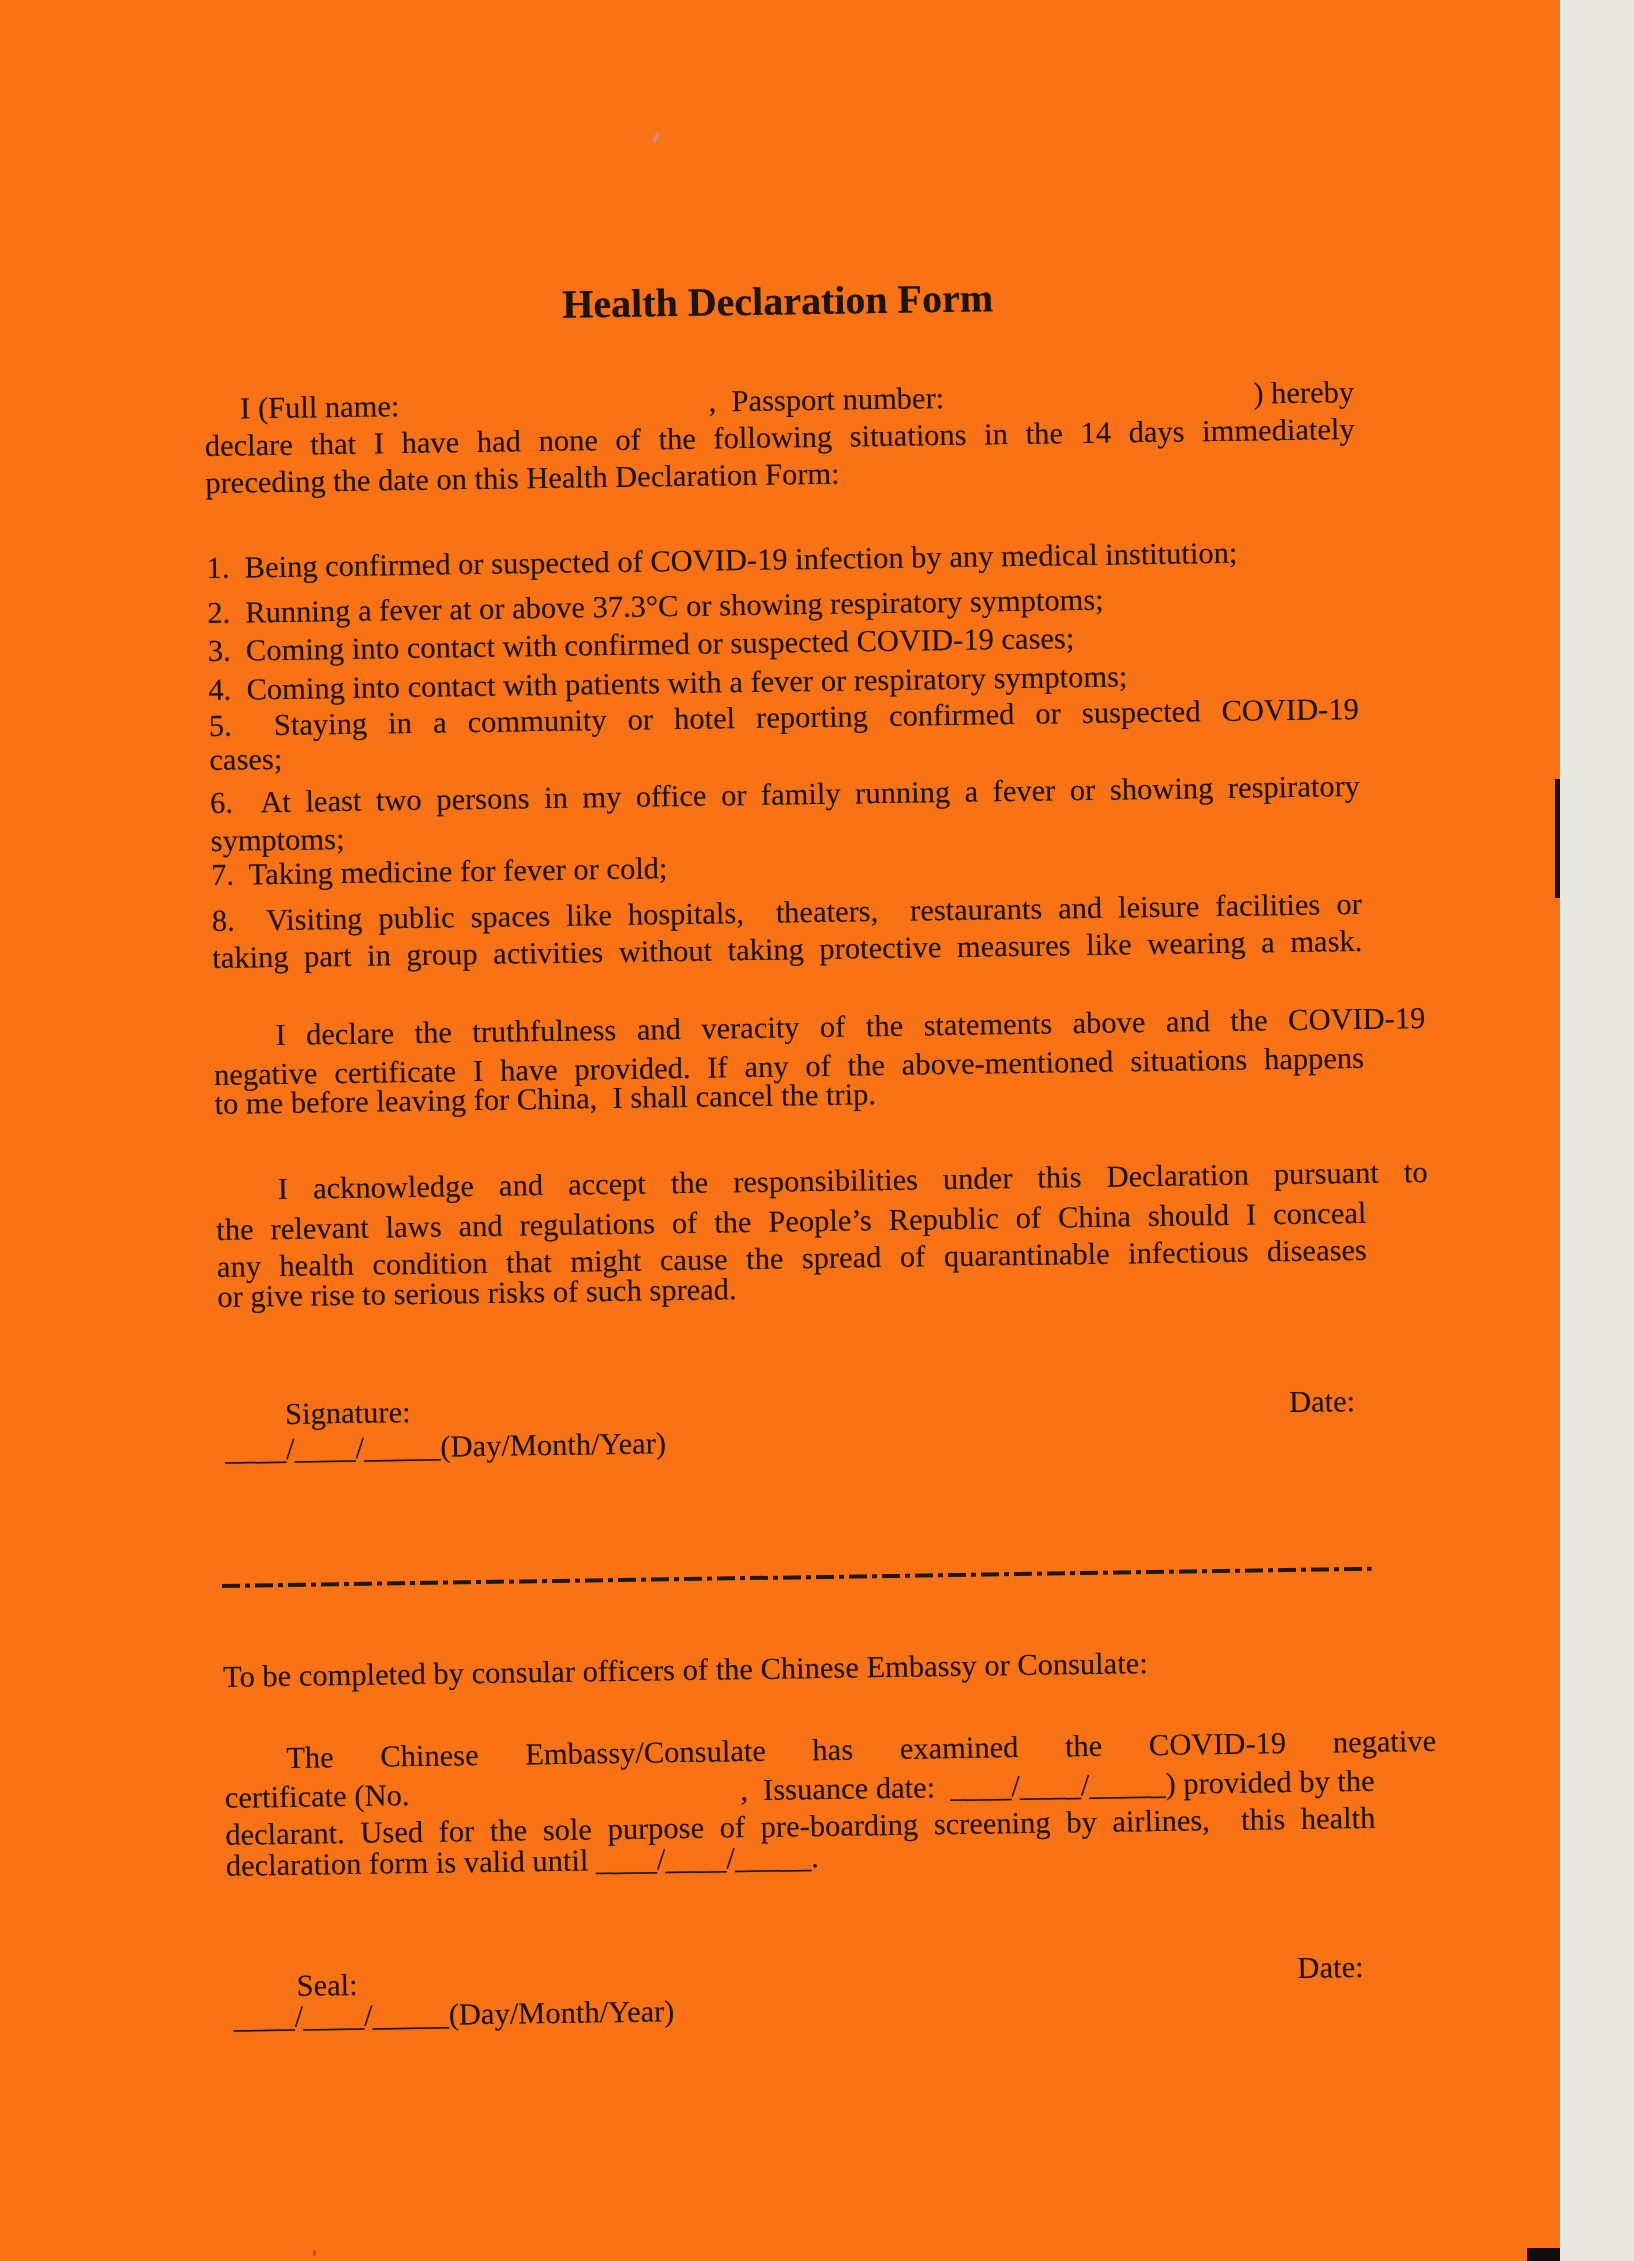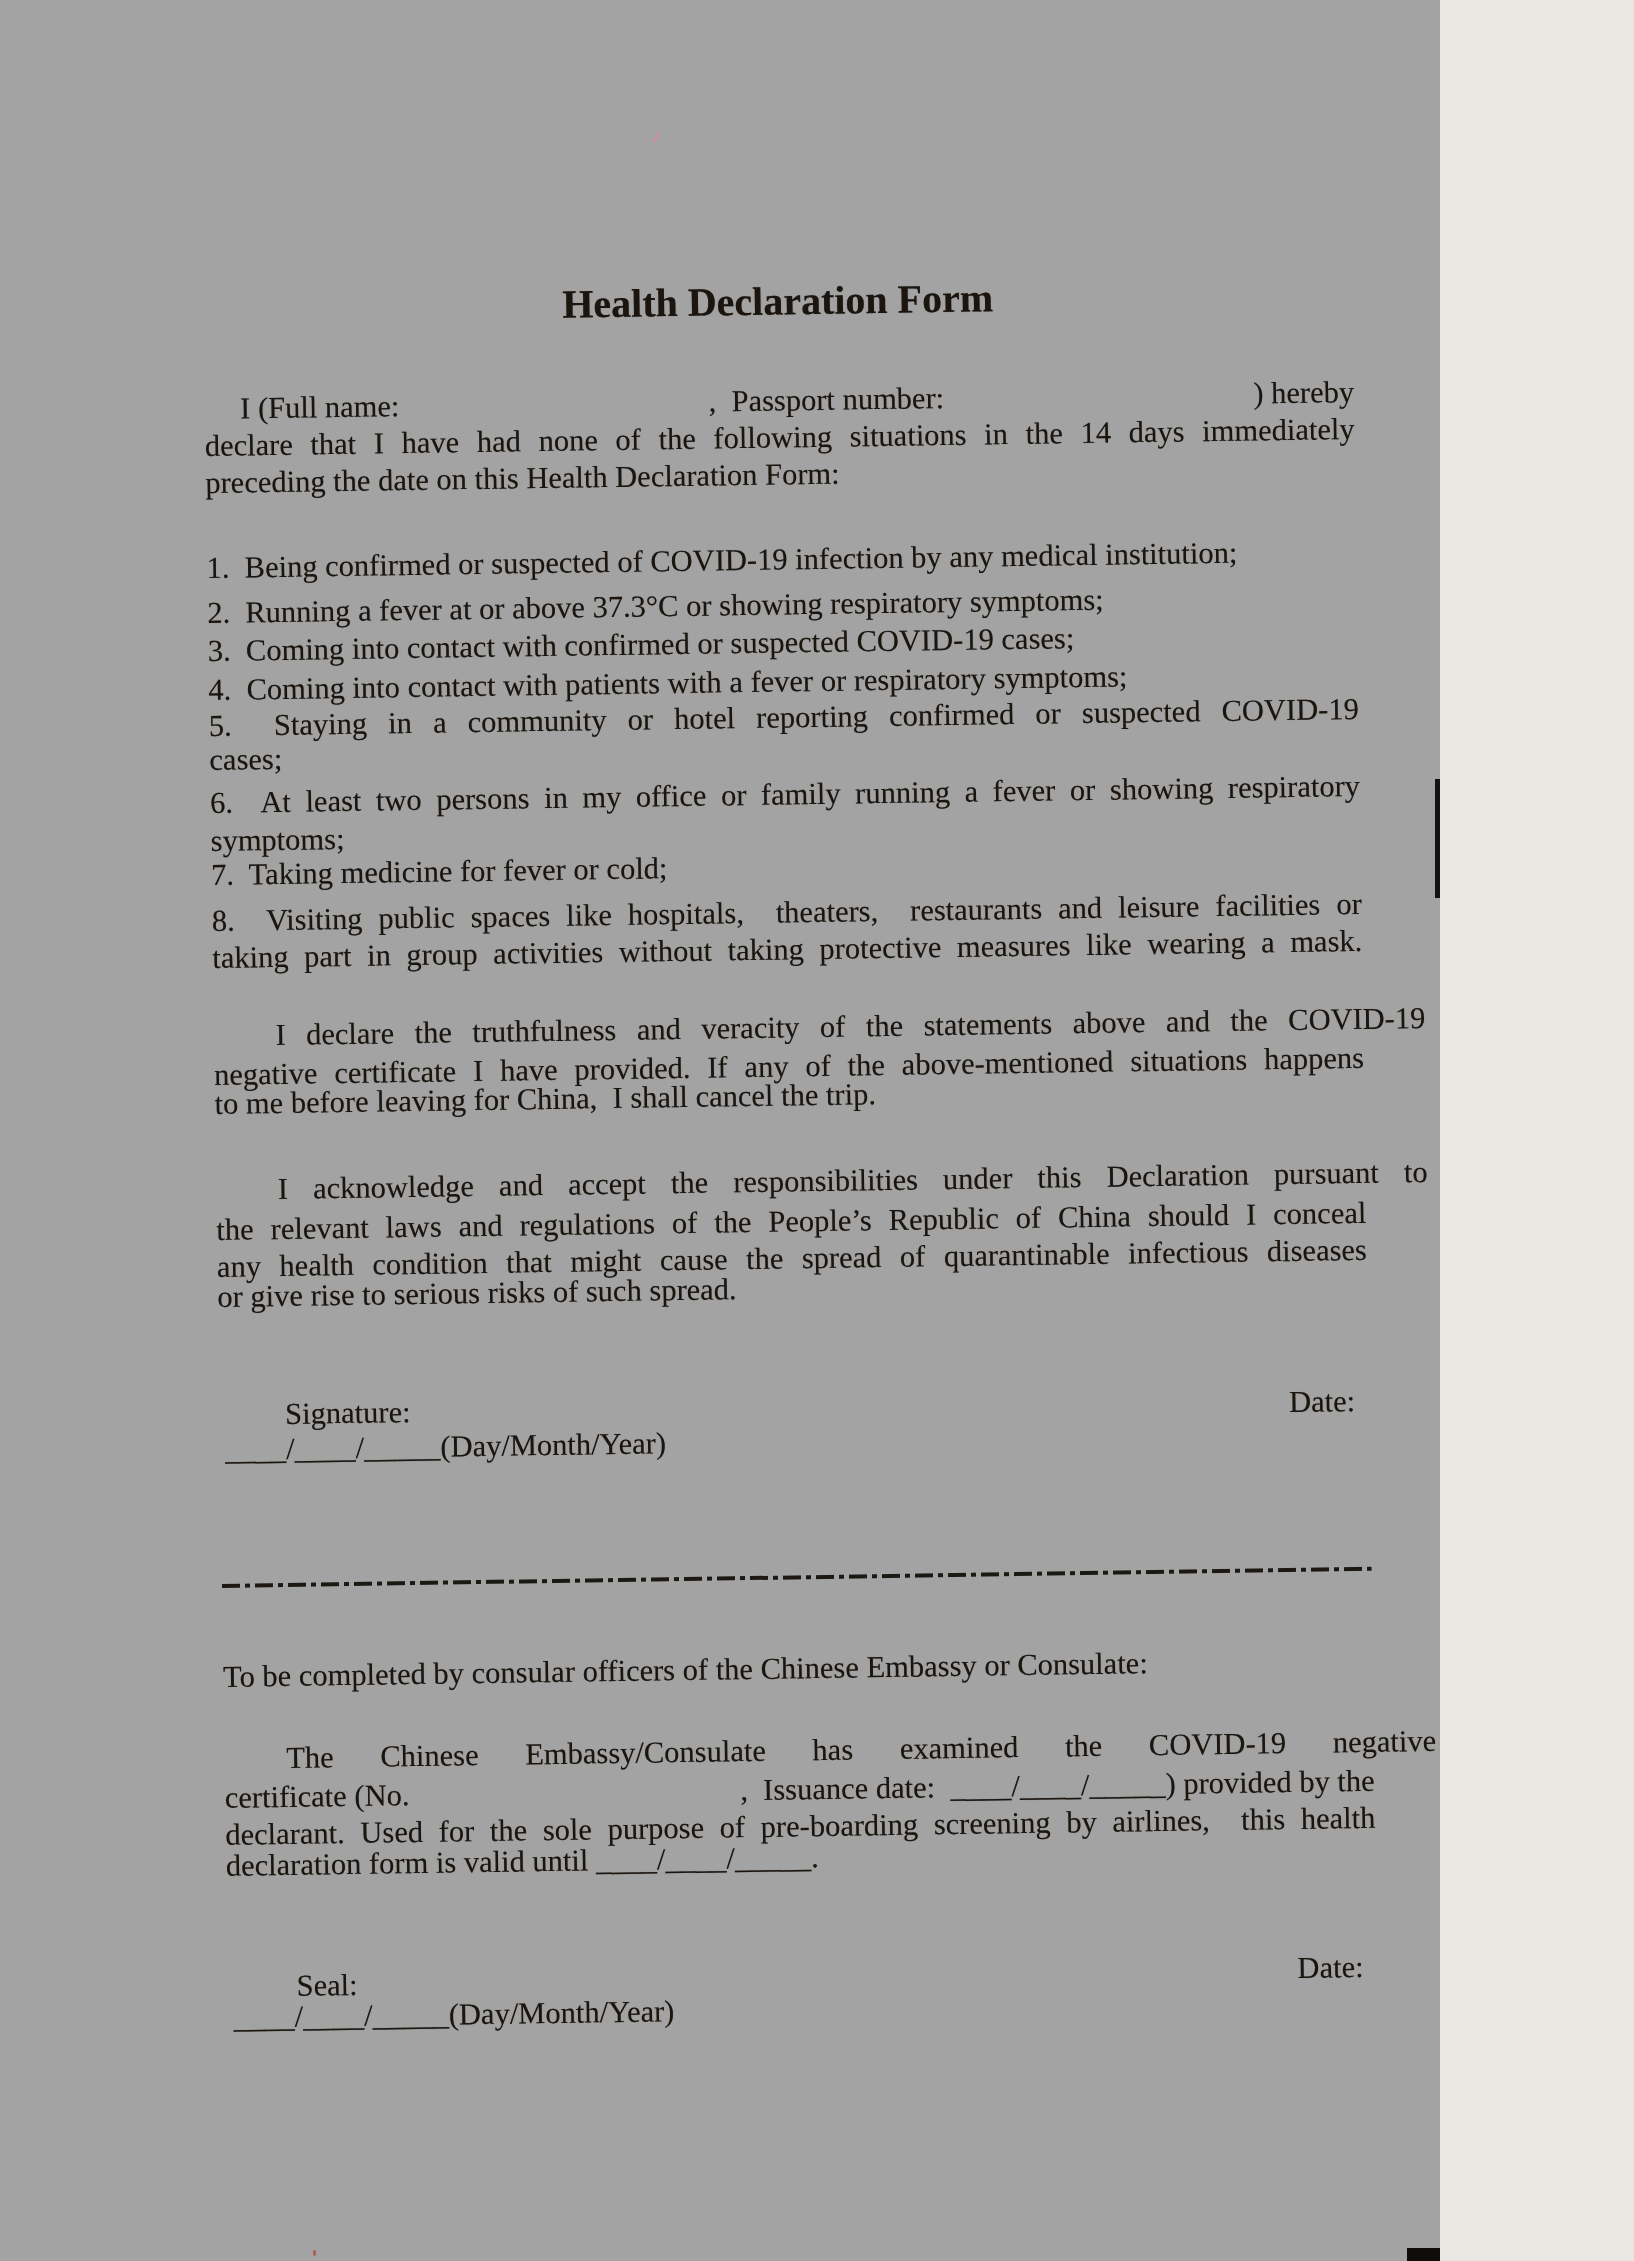--- a/index.html
+++ b/index.html
@@ -3,22 +3,22 @@
 <meta charset="utf-8">
 <style>
   html,body{margin:0;padding:0;}
   body{
     width:1635px;height:2261px;
     background:#e9e7e2;
     font-family:"Liberation Serif","DejaVu Serif",serif;
     overflow:hidden;
   }
   .page{
-    position:absolute;left:0;top:0;width:1440px;height:2261px;
-    background:#a3a3a3;
+    position:absolute;left:0;top:0;width:1560px;height:2261px;
+    background:#f97316;
     overflow:hidden;
   }
   .content{
     position:absolute;left:215px;top:0;width:1150px;height:2261px;
     transform:rotate(-0.85deg);
     transform-origin:603px 1131px;
     color:#1b1510;
   }
   .line{
     position:absolute;left:0;width:100%;

